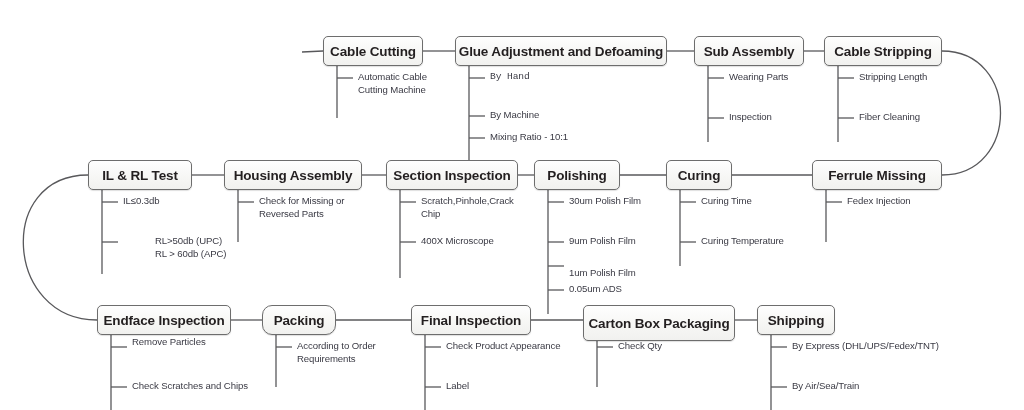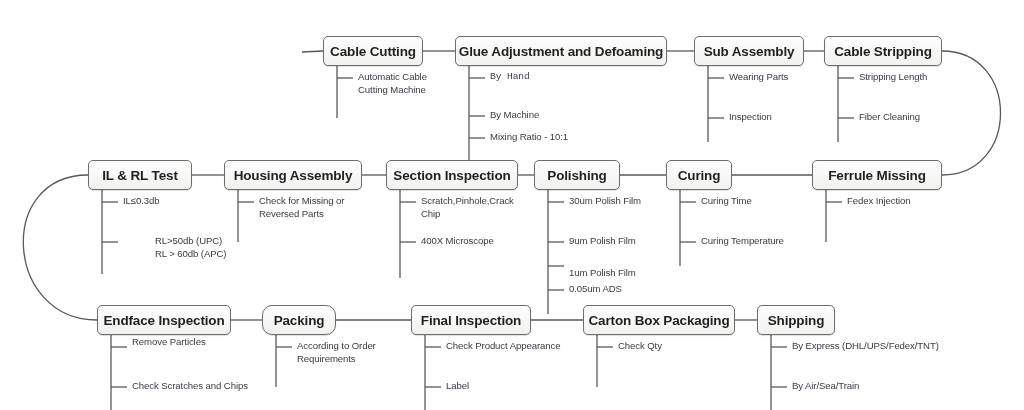--- a/index.html
+++ b/index.html
@@ -169,20 +169,20 @@
       <div class="sub-label" style="left: 847px; top: 195px; color: rgb(58, 58, 68);">Fedex Injection</div>
       <div class="node" style="left: 97px; top: 305px; width: 134px; height: 30px;">Endface Inspection</div>
       <div class="sub-label" style="left: 132px; top: 336px; color: rgb(58, 58, 68);">Remove Particles</div>
       <div class="sub-label" style="left: 132px; top: 380px; color: rgb(58, 58, 68);">Check Scratches and Chips</div>
       <div class="node" style="left: 262px; top: 305px; width: 74px; height: 30px; border-radius: 10px;">Packing</div>
       <div class="sub-label" style="left: 297px; top: 340px; color: rgb(58, 58, 68);">According to Order
 Requirements</div>
       <div class="node" style="left: 411px; top: 305px; width: 120px; height: 30px;">Final Inspection</div>
       <div class="sub-label" style="left: 446px; top: 340px; color: rgb(58, 58, 68);">Check Product Appearance</div>
       <div class="sub-label" style="left: 446px; top: 380px; color: rgb(58, 58, 68);">Label</div>
-      <div class="node" style="left: 583px; top: 305px; width: 152px; height: 30px;">Carton Box Packaging</div>
+      <div class="node" style="left: 583px; top: 305px; width: 152px; height: 36px;">Carton Box Packaging</div>
       <div class="sub-label" style="left: 618px; top: 340px; color: rgb(58, 58, 68);">Check Qty</div>
       <div class="node" style="left: 757px; top: 305px; width: 78px; height: 30px;">Shipping</div>
       <div class="sub-label" style="left: 792px; top: 340px; color: rgb(58, 58, 68);">By Express (DHL/UPS/Fedex/TNT)</div>
       <div class="sub-label" style="left: 792px; top: 380px; color: rgb(58, 58, 68);">By Air/Sea/Train</div>
     </div>
 
 </div>
 
 </body></html>

